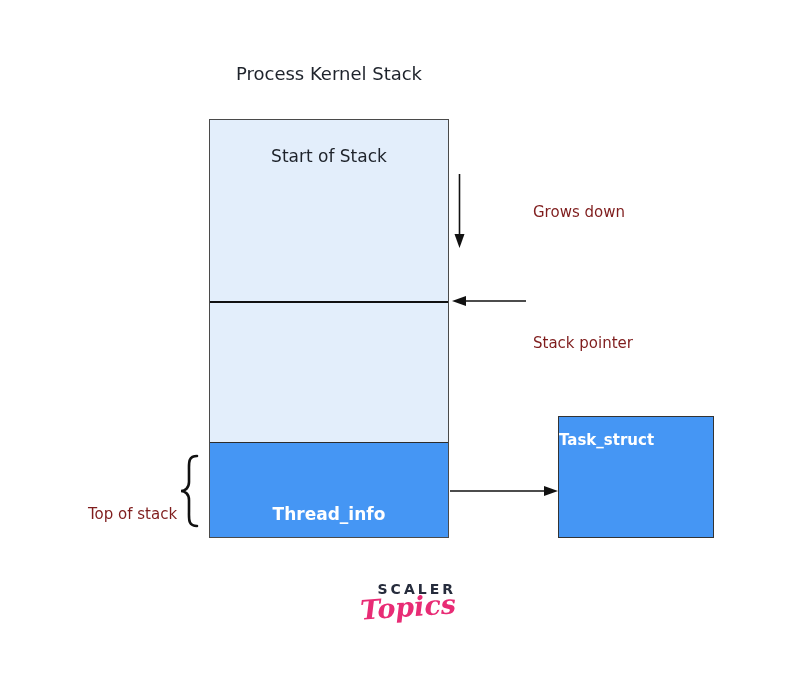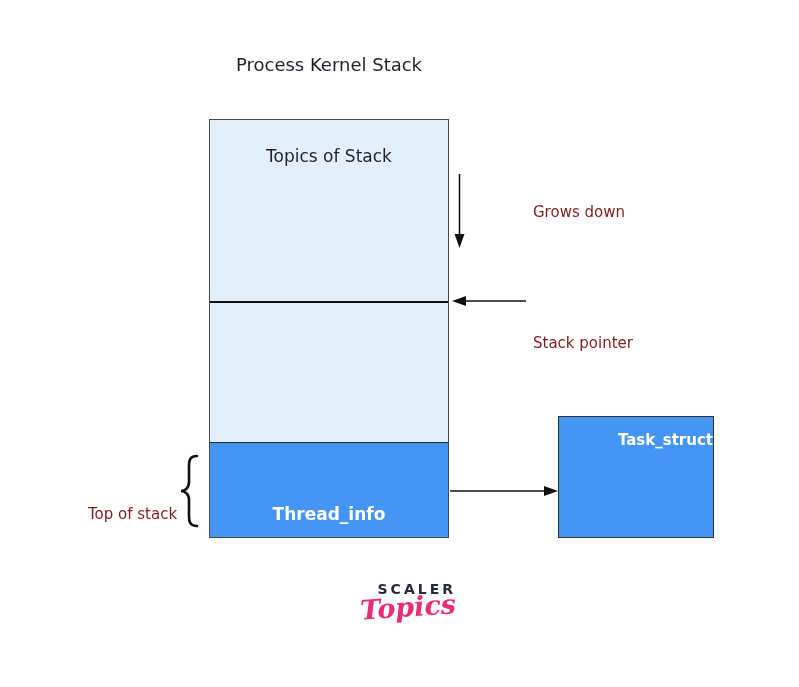--- a/index.html
+++ b/index.html
@@ -6,21 +6,21 @@
   body { font-family: "DejaVu Sans", "Liberation Sans", sans-serif; }
   .canvas {
     position: relative;
     width: 799px;
     height: 687px;
     background: #ffffff;
     overflow: hidden;
   }
   .diagram-title {
     position: absolute;
-    left: 209px; top: 54px; width: 240px;
+    left: 209px; top: 63px; width: 240px;
     text-align: center;
     font-size: 18px;
     color: #1e232b;
   }
   .stack-box {
     position: absolute;
     left: 209px; top: 119px;
     width: 240px; height: 419px;
     box-sizing: border-box;
     border: 1px solid #4a4a4a;
@@ -69,21 +69,21 @@
   .stack-pointer-arrow { left: 450px; top: 292px; }
   .thread-task-arrow { left: 450px; top: 482px; }
   .brace { left: 174px; top: 453px; }
   .task-box {
     position: absolute;
     left: 558px; top: 416px;
     width: 156px; height: 122px;
     box-sizing: border-box;
     background: var(--blue, #4596f4);
     border: 1px solid #333333;
-    text-align: right;
+    text-align: left;
   }
   .task-box span {
     display: inline-block;
     margin-top: 14px;
     color: #ffffff;
     font-weight: bold;
     font-size: 15px;
   }
   .logo {
     position: absolute;
@@ -110,21 +110,21 @@
   }
 </style>
 </head>
 <body>
 
 <div class="canvas">
 
   <div class="diagram-title">Process Kernel Stack</div>
 
   <div class="stack-box">
-    <div class="start-label">Topics of Stack</div>
+    <div class="start-label">Start of Stack</div>
     <div class="divider"></div>
     <div class="thread-info">
       <span>Thread_info</span>
     </div>
   </div>
 
   <svg class="arrow-svg grows-down-arrow" width="20" height="80" viewBox="0 0 20 80">
     <line x1="9.5" y1="2" x2="9.5" y2="62" stroke="#111111" stroke-width="1.6"></line>
     <polygon points="9.5,76 4.5,62 14.5,62" fill="#111111"></polygon>
   </svg>

